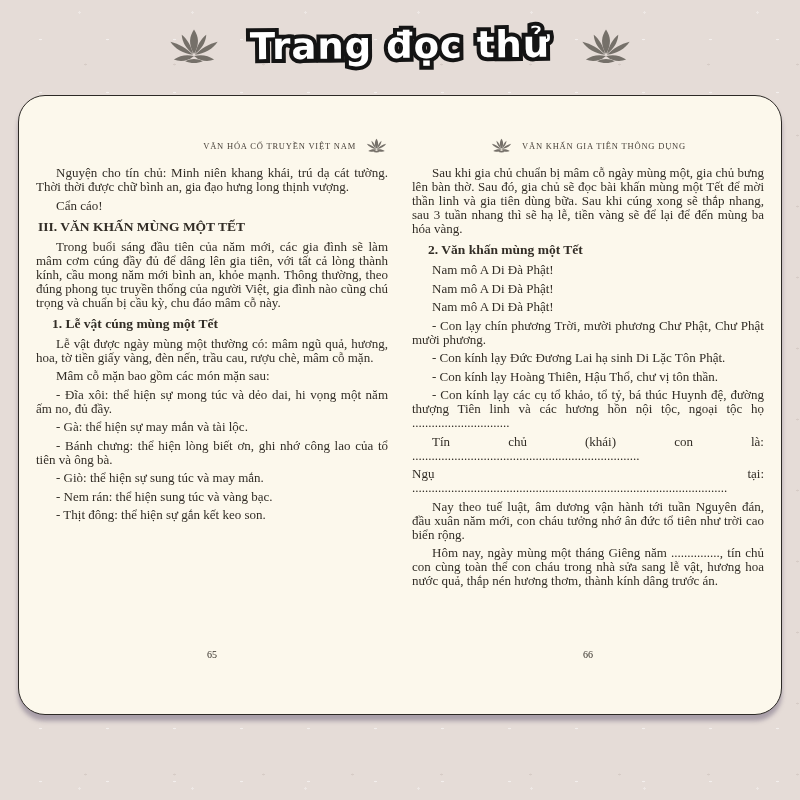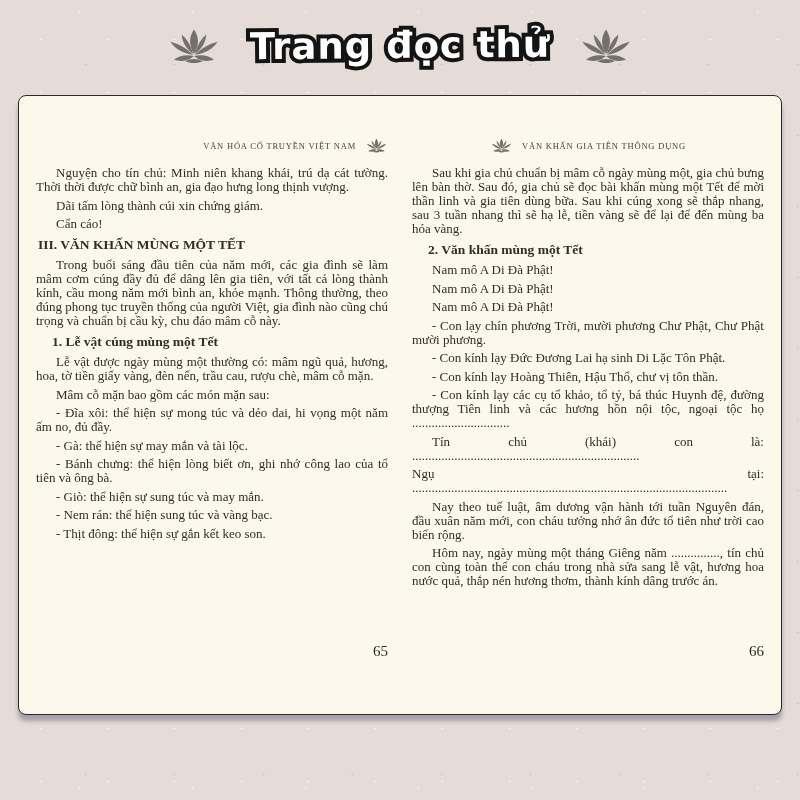--- a/index.html
+++ b/index.html
@@ -60,21 +60,21 @@
                 3px 0 0 var(--banner-outline), -3px 0 0 var(--banner-outline);
   }
   .banner-fill{position:relative;color:var(--banner-fill);}
   
   .book-panel{
     position:absolute;
     left:18px;top:95px;
     width:764px;height:620px;
     background:var(--panel);
     border:1.5px solid var(--panel-border);
-    border-radius:8px;
+    border-radius:27px;
     box-shadow:0 6px 4px rgba(118,108,130,.55);
   }
   .spread{
     display:flex;
     gap:24px;
     padding:42px 17px 0 17px;
     height:100%;
   }
   .page{
     flex:1 1 0;
@@ -114,22 +114,22 @@
     margin:7px 0 6px 0 !important;
   }
   .para-heading-minor{
     font-weight:bold;
     font-size:13.5px;
     text-indent:16px;
     margin:7px 0 6px 0 !important;
   }
   .page-number{
     margin-top:auto;
-    text-align:right;
-    font-size:15px;
+    text-align:center;
+    font-size:10px;
     color:var(--text);
     padding:6px 0 10px 0;
   }
   .hidden-defs{position:absolute;width:0;height:0;overflow:hidden;}
 </style>
 </head>
 <body>
 
 <svg class="hidden-defs" xmlns="http://www.w3.org/2000/svg">
   <symbol id="lotus-shape" viewBox="0 0 64 40">
@@ -170,21 +170,20 @@
         <div class="page-header">
           <span class="page-header-text">VĂN HÓA CỔ TRUYỀN VIỆT NAM</span>
           <span class="lotus-sm">
             <svg fill="currentColor">
                 <use href="#lotus-shape"></use>
               </svg>
           </span>
         </div>
         <div class="page-body" id="page-body-0">
             <p class="para-body">Nguyện cho tín chủ: Minh niên khang khái, trú dạ cát tường. Thời thời được chữ bình an, gia đạo hưng long thịnh vượng.</p>
-            <p class="para-body">Dãi tấm lòng thành cúi xin chứng giám.</p>
             <p class="para-body">Cẩn cáo!</p>
             <p class="para-heading-major">III. VĂN KHẤN MÙNG MỘT TẾT</p>
             <p class="para-body">Trong buổi sáng đầu tiên của năm mới, các gia đình sẽ làm mâm cơm cúng đầy đủ để dâng lên gia tiên, với tất cả lòng thành kính, cầu mong năm mới bình an, khỏe mạnh. Thông thường, theo đúng phong tục truyền thống của người Việt, gia đình nào cũng chú trọng và chuẩn bị cầu kỳ, chu đáo mâm cỗ này.</p>
             <p class="para-heading-minor">1. Lễ vật cúng mùng một Tết</p>
             <p class="para-body">Lễ vật được ngày mùng một thường có: mâm ngũ quả, hương, hoa, tờ tiền giấy vàng, đèn nến, trầu cau, rượu chè, mâm cỗ mặn.</p>
             <p class="para-body">Mâm cỗ mặn bao gồm các món mặn sau:</p>
             <p class="para-body">- Đĩa xôi: thể hiện sự mong túc và dẻo dai, hi vọng một năm ấm no, đủ đầy.</p>
             <p class="para-body">- Gà: thể hiện sự may mắn và tài lộc.</p>
             <p class="para-body">- Bánh chưng: thể hiện lòng biết ơn, ghi nhớ công lao của tổ tiên và ông bà.</p>
             <p class="para-body">- Giò: thể hiện sự sung túc và may mắn.</p>

